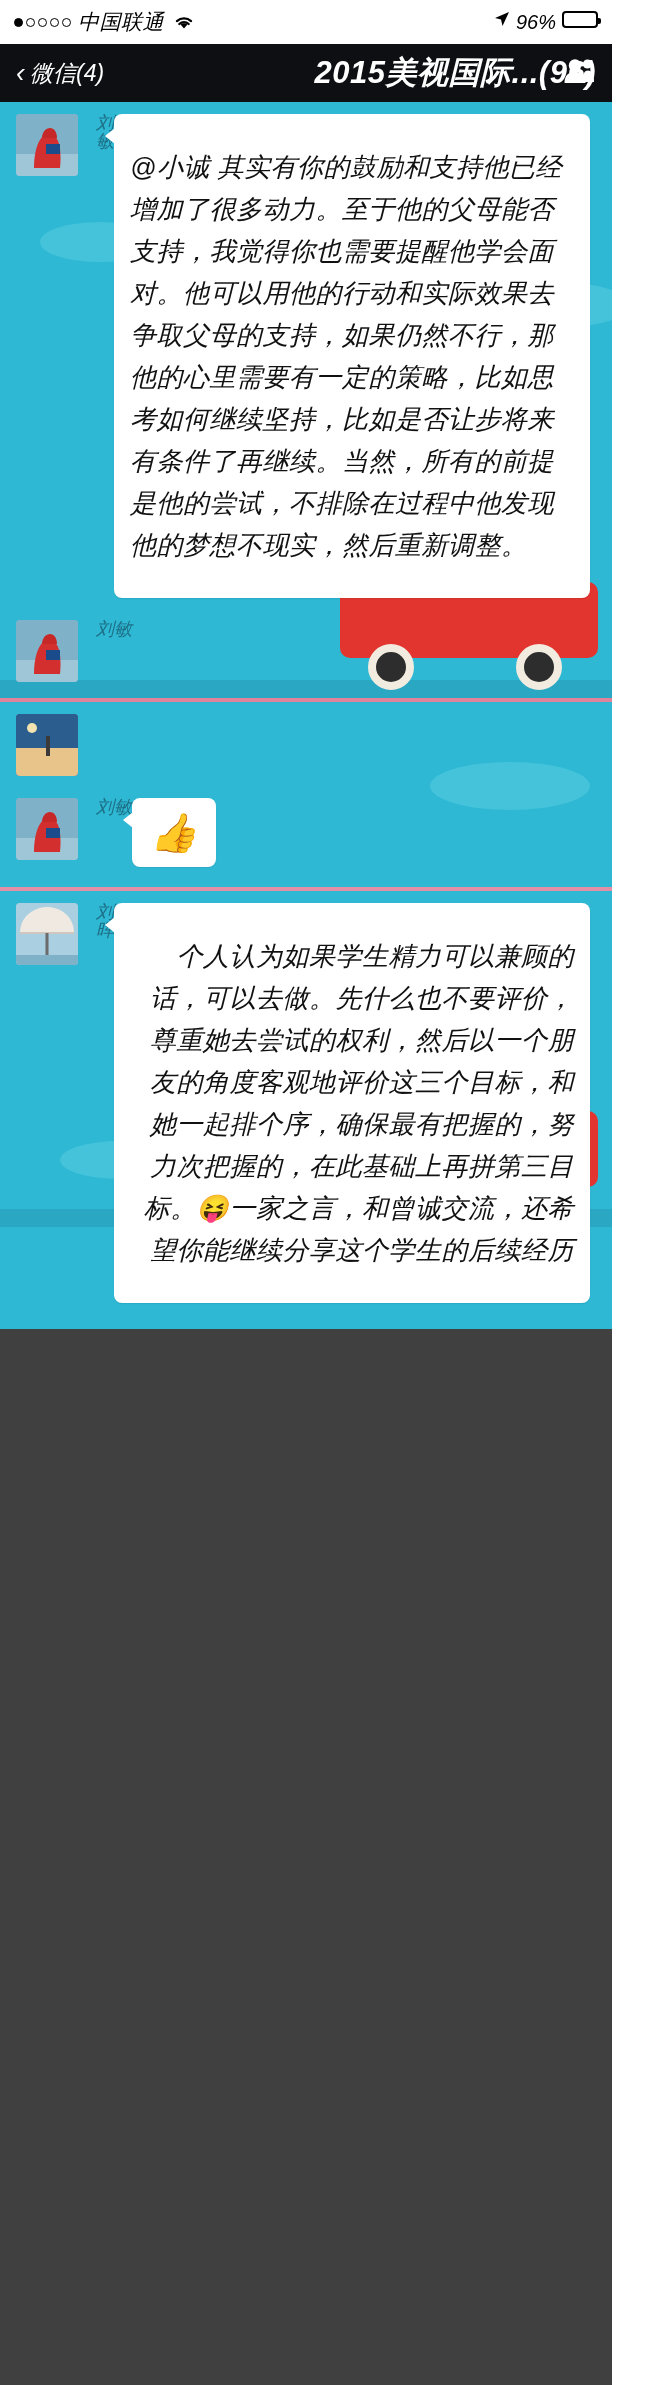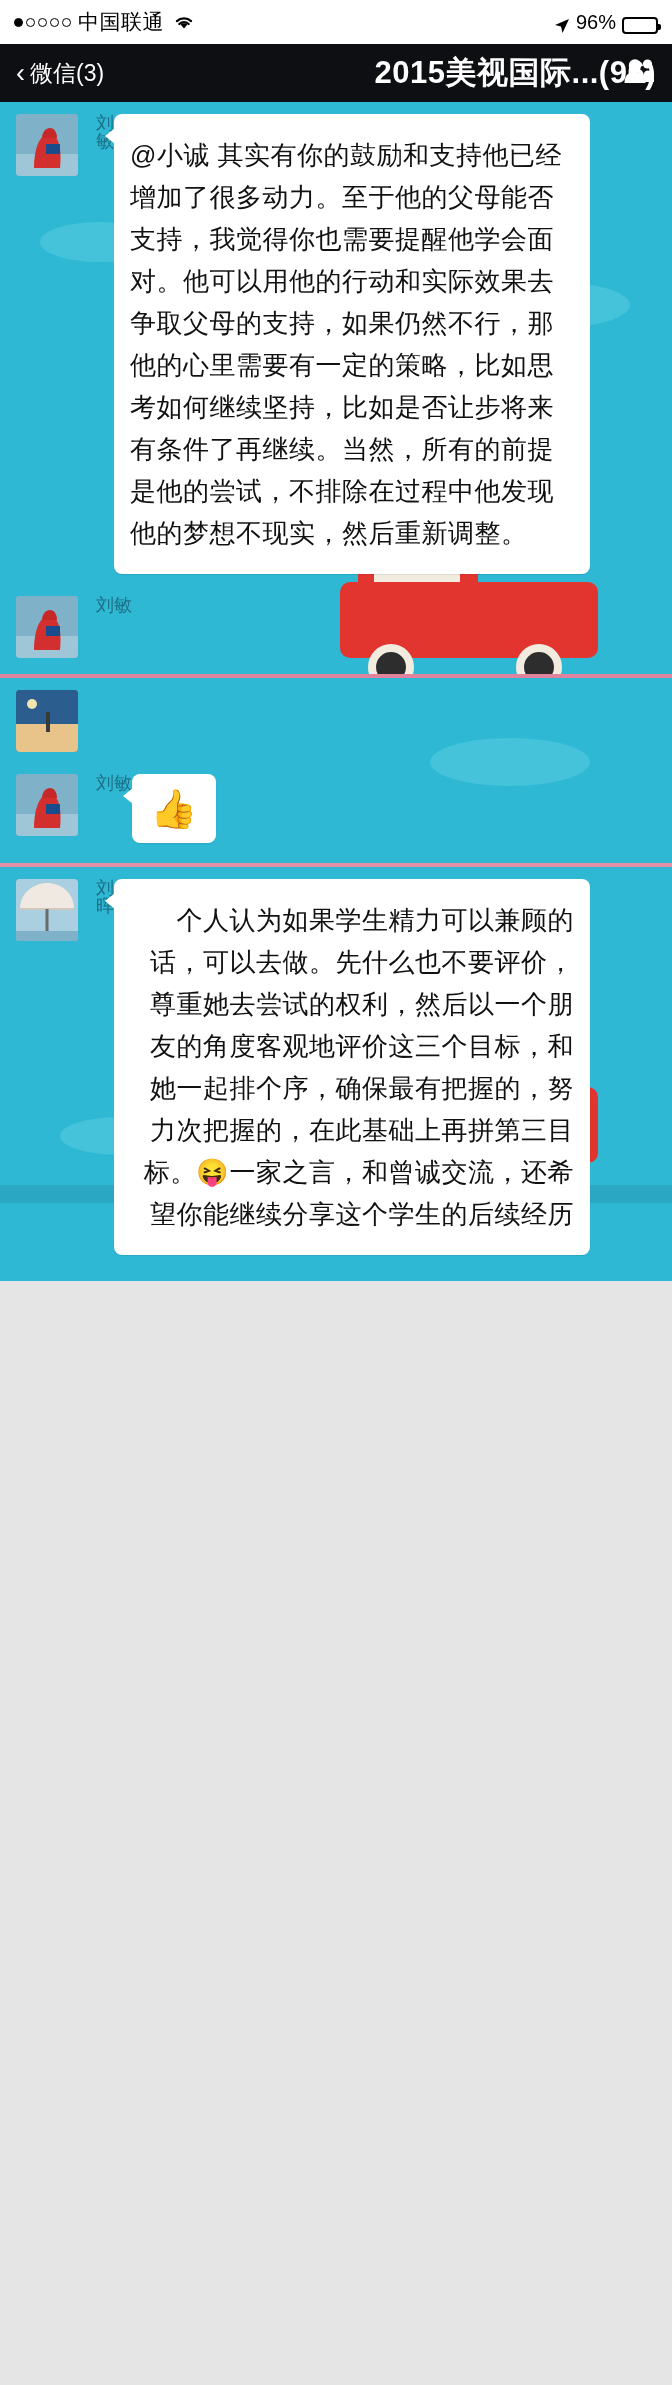--- a/index.html
+++ b/index.html
@@ -5,25 +5,26 @@
   html, body {
     margin: 0;
     padding: 0;
     background: #ffffff;
   }
   body {
     font-family: "Liberation Sans", sans-serif;
     -webkit-font-smoothing: antialiased;
   }
   #screen {
-    width: 672px;
+    width: 612px;
     height: 2385px;
     position: relative;
     overflow: hidden;
-    background: #e5e5e5;
+    background: #404040;
+    font-style: italic;
   }
 
   
   .statusbar {
     height: 44px;
     background: #ffffff;
     display: flex;
     align-items: center;
     padding: 0 14px;
     box-sizing: border-box;
@@ -62,21 +63,21 @@
     position: absolute;
     left: 0; right: 0;
     text-align: center;
     font-size: 22px;
     font-weight: bold;
     letter-spacing: 0.5px;
   }
   .sb-right {
     margin-left: auto;
     display: flex;
-    align-items: flex-end;
+    align-items: flex-start;
     gap: 6px;
     font-size: 20px;
     position: relative;
     z-index: 2;
   }
   .loc-arrow { display:block; }
   .battery {
     width: 36px;
     height: 17px;
     border: 2px solid #000;
@@ -225,21 +226,21 @@
   }
   .sender {
     font-size: 18px;
     color: #1d6f86;
     margin: 0 0 6px 6px;
     line-height: 1;
   }
   .bubble {
     background: #ffffff;
     border-radius: 8px;
-    padding: 20px 16px;
+    padding: 32px 16px;
     position: relative;
     font-size: 26px;
     line-height: 42px;
     color: #111;
     letter-spacing: 0.5px;
     box-shadow: 0 1px 1px rgba(0,0,0,0.08);
     word-break: break-all;
   }
   .bubble:before {
     content: "";
@@ -299,21 +300,21 @@
       <span>96%</span>
       <span class="battery">
         <span class="battery-fill" style="width:96%"></span>
       </span>
     </div>
   </div>
 
   <div class="navbar">
     <div class="nav-back">
       <span class="chev">‹</span>
-      <span>微信(3)</span>
+      <span>微信(4)</span>
     </div>
     <div class="nav-title">2015美视国际...(96)</div>
     <div class="nav-right">
       <span>
         <svg width="34" height="30" viewBox="0 0 34 30">
           <circle cx="13" cy="9.5" r="6.2" fill="#fff"></circle>
           <path d="M2.5 27 C2.5 18.5 7.5 16 13 16 C18.5 16 23.5 18.5 23.5 27 Z" fill="#fff"></path>
           <circle cx="25.5" cy="8" r="4.6" fill="#fff"></circle>
           <path d="M20 26 C20.5 17 23 14.5 25.8 14.5 C29.8 14.5 32 18 32 26 Z" fill="#fff"></path>
         </svg>

